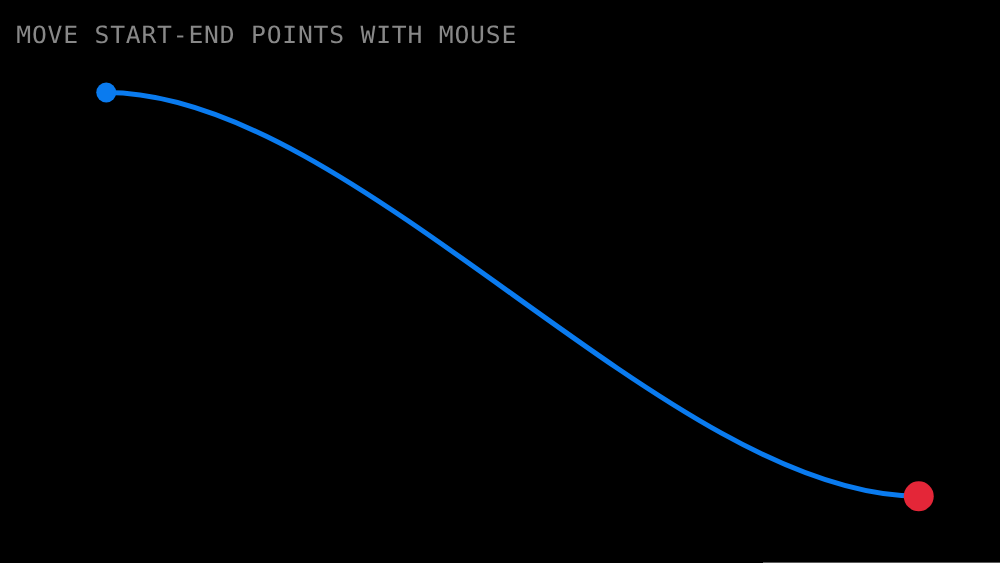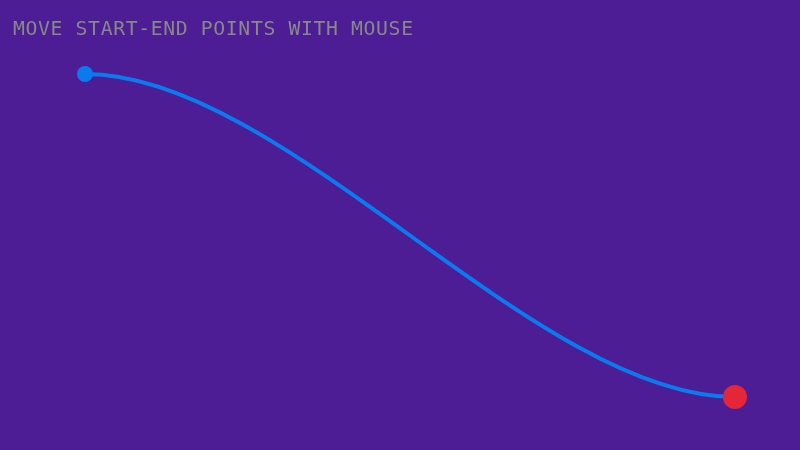--- a/index.html
+++ b/index.html
@@ -58,21 +58,21 @@
   #start-handle {
     background: #0a7bef;
   }
   #end-handle {
     background: #e42638;
   }
 </style>
 </head>
 <body>
 
-<div id="app" style="background: #4c1d95;">
+<div id="app" style="background: #000000;">
 
   <div id="canvas-stage">
 
     <svg id="curve-svg" width="800" height="450" viewBox="0 0 800 450">
       <path id="curve-path" fill="none" stroke="#0a7bef" stroke-width="4" stroke-linecap="round" stroke-linejoin="round" d="M 85 74 C 285 74, 535 397, 735 397"></path>
     </svg>
 
     <div class="handle" id="start-handle" style="width: 16px; height: 16px; left: 77px; top: 66px; background: rgb(10, 123, 239);"></div>
 
     <div class="handle" id="end-handle" style="width: 24px; height: 24px; left: 723px; top: 385px; background: rgb(228, 38, 56);"></div>

